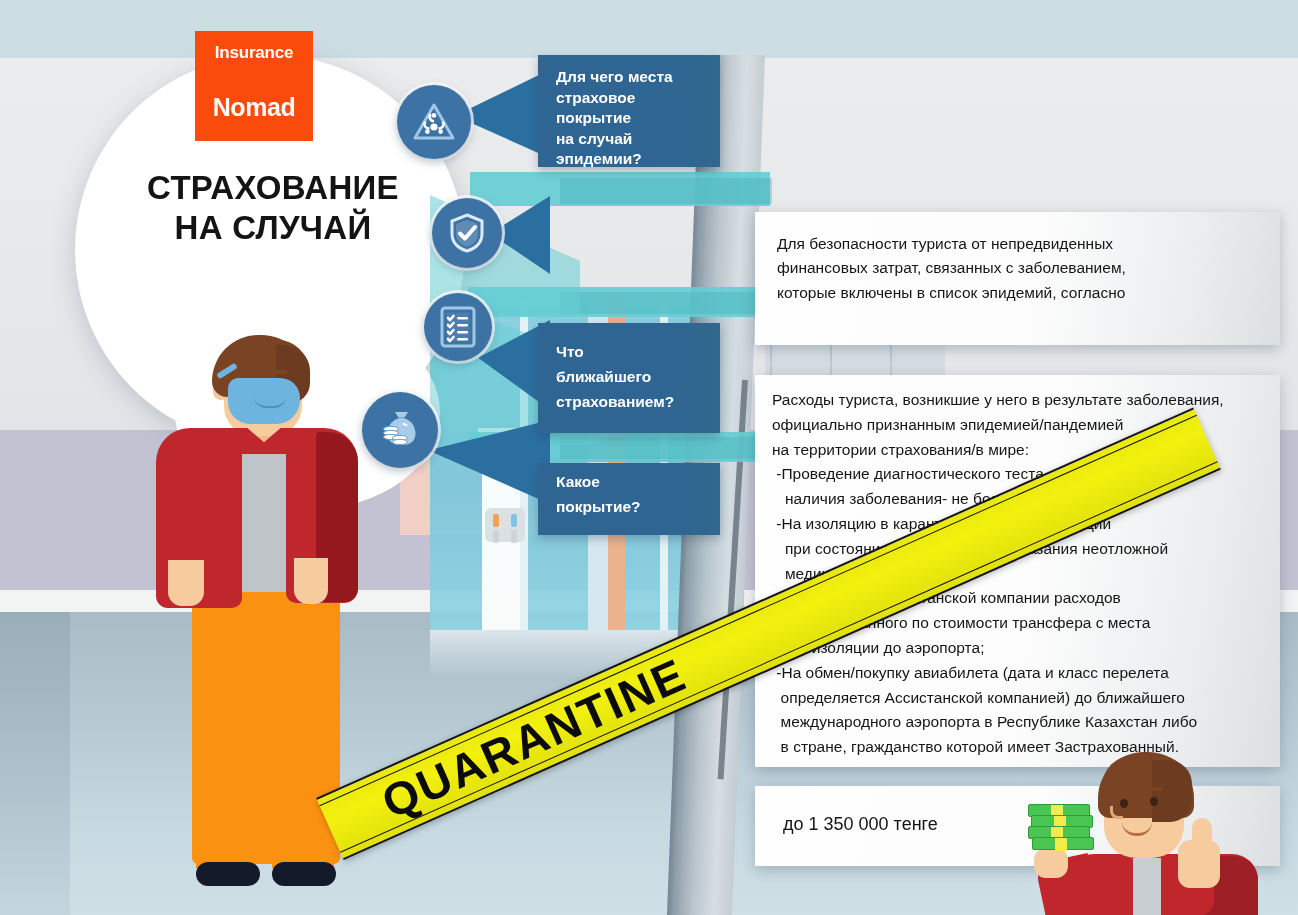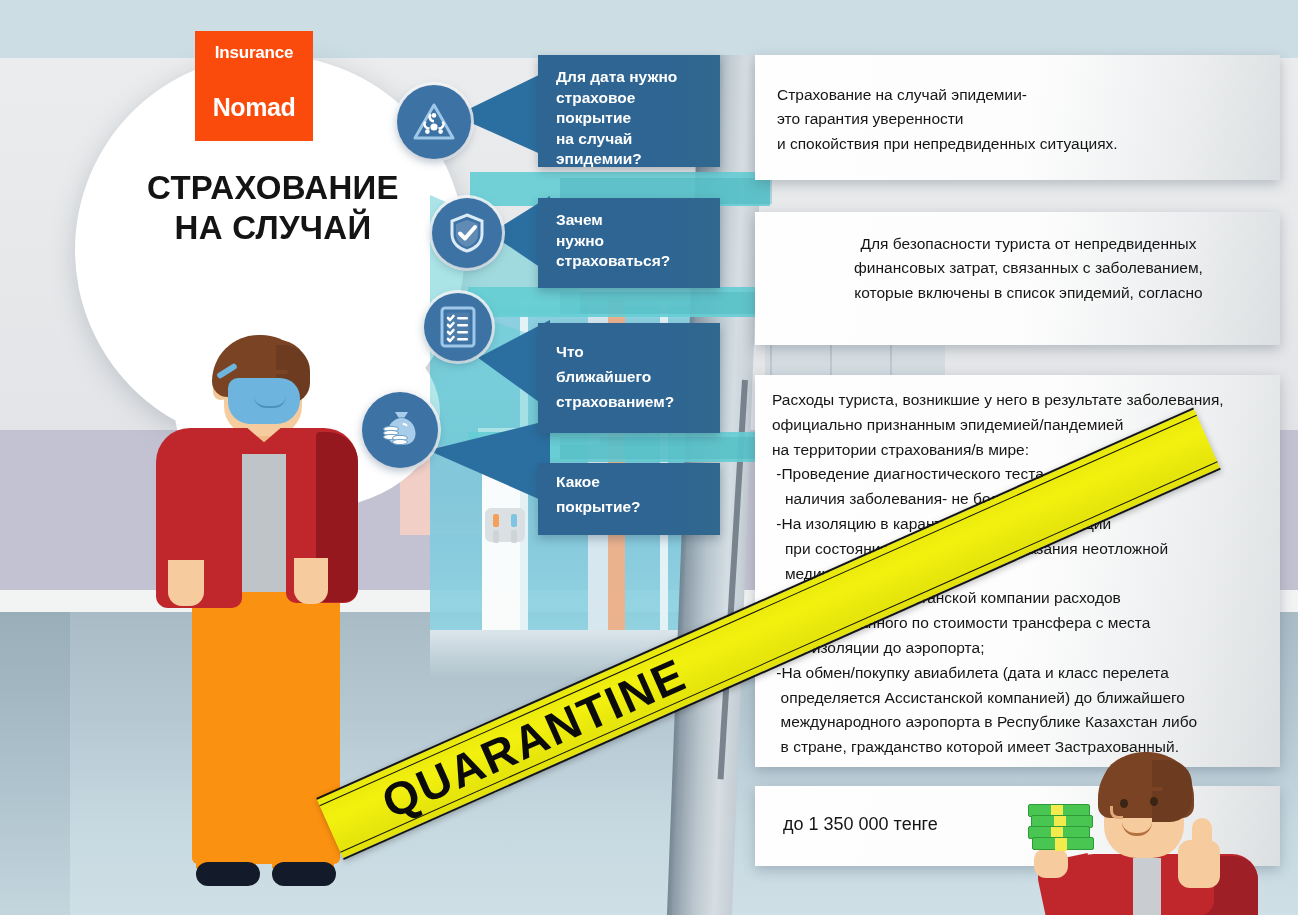--- a/index.html
+++ b/index.html
@@ -295,51 +295,41 @@
         <ellipse cx="13" cy="20" rx="7.5" ry="2.6"></ellipse>
         <ellipse cx="13" cy="24" rx="7.5" ry="2.6"></ellipse>
         <ellipse cx="13" cy="28" rx="7.5" ry="2.6"></ellipse>
         <ellipse cx="22" cy="29" rx="7.5" ry="2.6"></ellipse>
         <ellipse cx="22" cy="33" rx="7.5" ry="2.6"></ellipse>
       </g>
     </svg>
   </div>
 
   <div class="lbl" style="left:538px;top:55px;width:182px;height:112px;">
-    <div>Для дата нужно</div>
+    <div>Для чего места</div>
     <div>страховое</div>
     <div>покрытие</div>
     <div>на случай</div>
     <div>эпидемии?</div>
   </div>
 
-  <div class="lbl" style="left:538px;top:198px;width:182px;height:90px;">
-    <div>Зачем</div>
-    <div>нужно</div>
-    <div>страховаться?</div>
-  </div>
 
   <div class="lbl sp" style="left:538px;top:323px;width:182px;height:110px;padding-top:16px;">
     <div>Что</div>
     <div>ближайшего</div>
     <div>страхованием?</div>
   </div>
 
   <div class="lbl sp" style="left:538px;top:463px;width:182px;height:72px;padding-top:6px;">
     <div>Какое</div>
     <div>покрытие?</div>
   </div>
 
-  <div class="panel" style="left:755px;top:55px;width:525px;height:125px;padding:28px 0 0 22px;box-sizing:border-box;">
-    <div class="txt">Страхование на случай эпидемии-</div>
-    <div class="txt">это гарантия уверенности</div>
-    <div class="txt">и спокойствия при непредвиденных ситуациях.</div>
-  </div>
-
-  <div class="panel" style="left:755px;top:212px;width:525px;height:133px;padding:20px 0 0 22px;box-sizing:border-box;text-align:center;">
+
+  <div class="panel" style="left:755px;top:212px;width:525px;height:133px;padding:20px 0 0 22px;box-sizing:border-box;">
     <div class="txt">Для безопасности туриста от непредвиденных</div>
     <div class="txt">финансовых затрат, связанных с заболеванием,</div>
     <div class="txt">которые включены в список эпидемий, согласно</div>
   </div>
 
   <div class="panel" style="left:755px;top:375px;width:525px;height:392px;padding:13px 0 0 17px;box-sizing:border-box;">
     <div class="txt big">Расходы туриста, возникшие у него в результате заболевания,</div>
     <div class="txt big">официально признанным эпидемией/пандемией</div>
     <div class="txt big">на территории страхования/в мире:</div>
     <div class="txt big" style="white-space:pre"> -Проведение диагностического теста, для определения</div>

